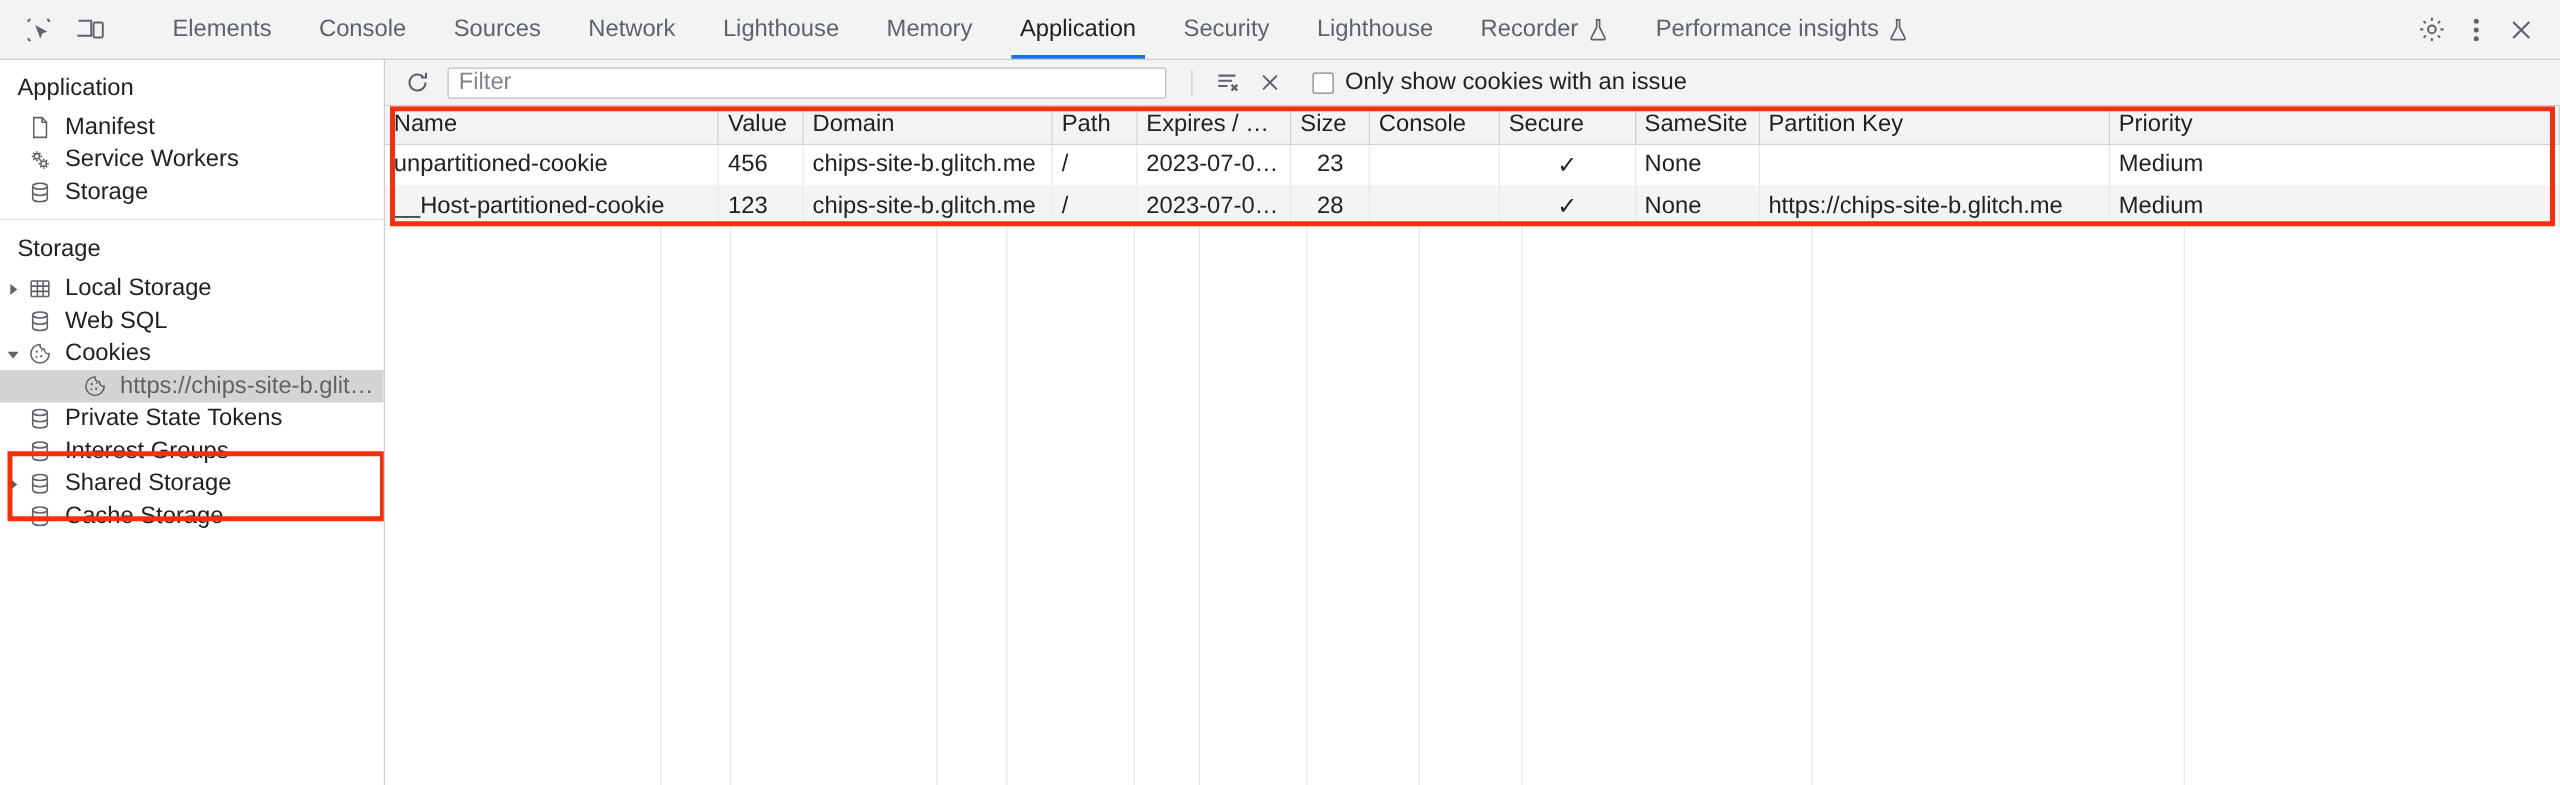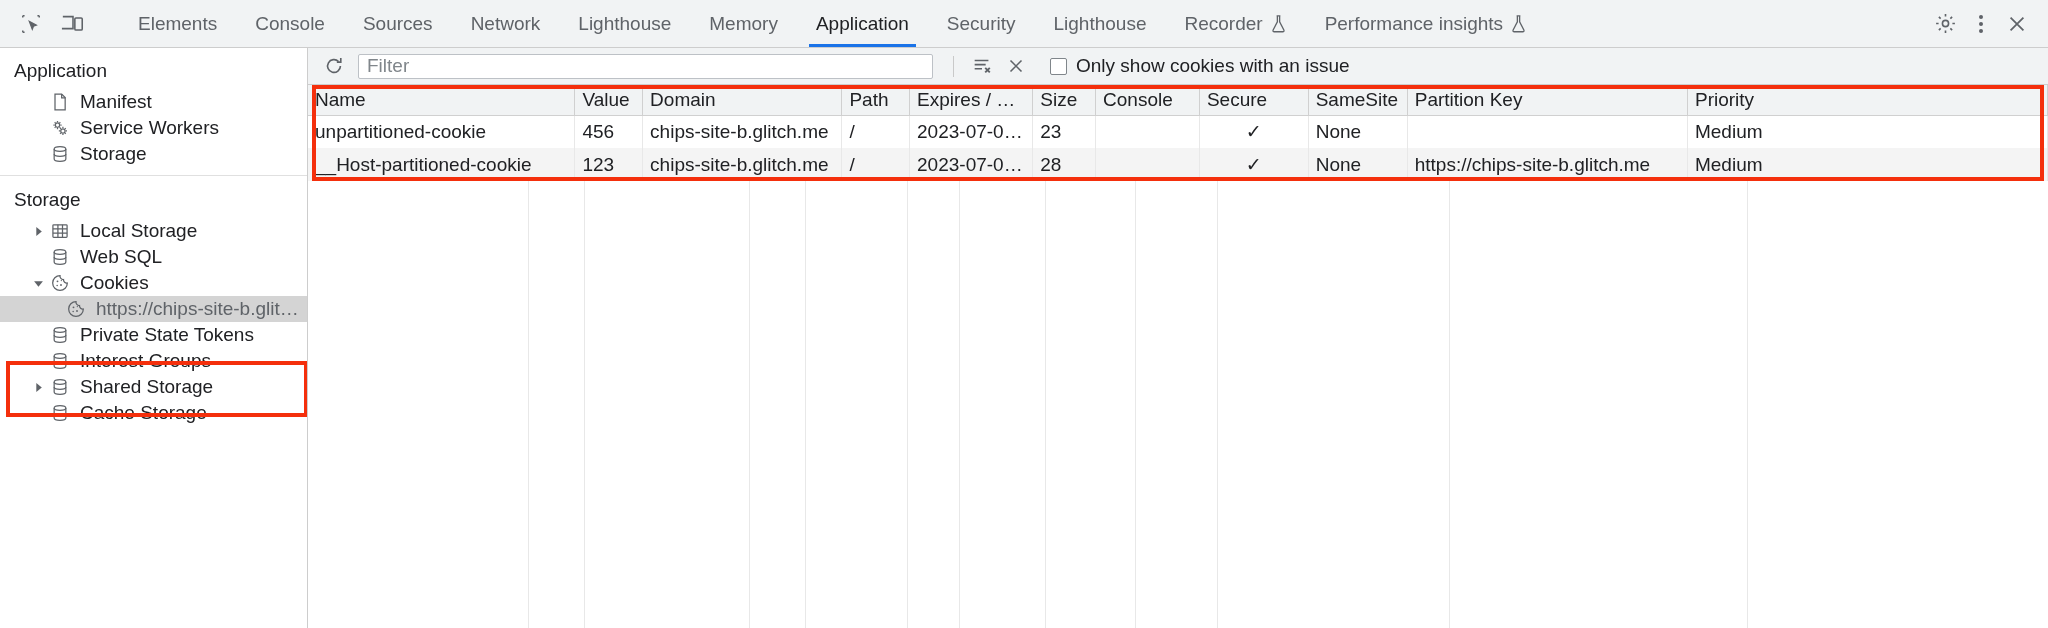--- a/index.html
+++ b/index.html
@@ -133,21 +133,21 @@
     color: #5f6368;
   }
   .tw.none { visibility: hidden; }
   .tree-icon {
     width: 24px; min-width: 24px;
     display: flex; align-items: center; justify-content: center;
     color: #5f6368;
     margin-right: 8px;
   }
   .tree-label { overflow: hidden; text-overflow: ellipsis; }
-  .indent-1 { padding-left: 28px; }
+  .indent-1 { }
   .indent-3 { padding-left: 44px; }
 
   
   .annot {
     position: absolute;
     border: 4px solid #f42f0c;
     pointer-events: none;
     z-index: 20;
   }
   #annot-cookies {
@@ -243,21 +243,21 @@
     height: 33px;
     padding: 0 7px;
     border-right: 1px solid #e8e8e8;
     white-space: nowrap;
     overflow: hidden;
     text-overflow: ellipsis;
     vertical-align: middle;
   }
   tr.row-even td { background: #ffffff; }
   tr.row-odd td { background: #f4f4f4; }
-  td.num { text-align: left; }
+  td.num { text-align: center; }
   td.center { text-align: center; }
   td.name-cell { padding-left: 24px; }
   
   .filler {
     position: absolute;
     left: 0; right: 0; top: 96px; bottom: 0;
     display: flex;
     pointer-events: none;
   }
   .filler > div {

